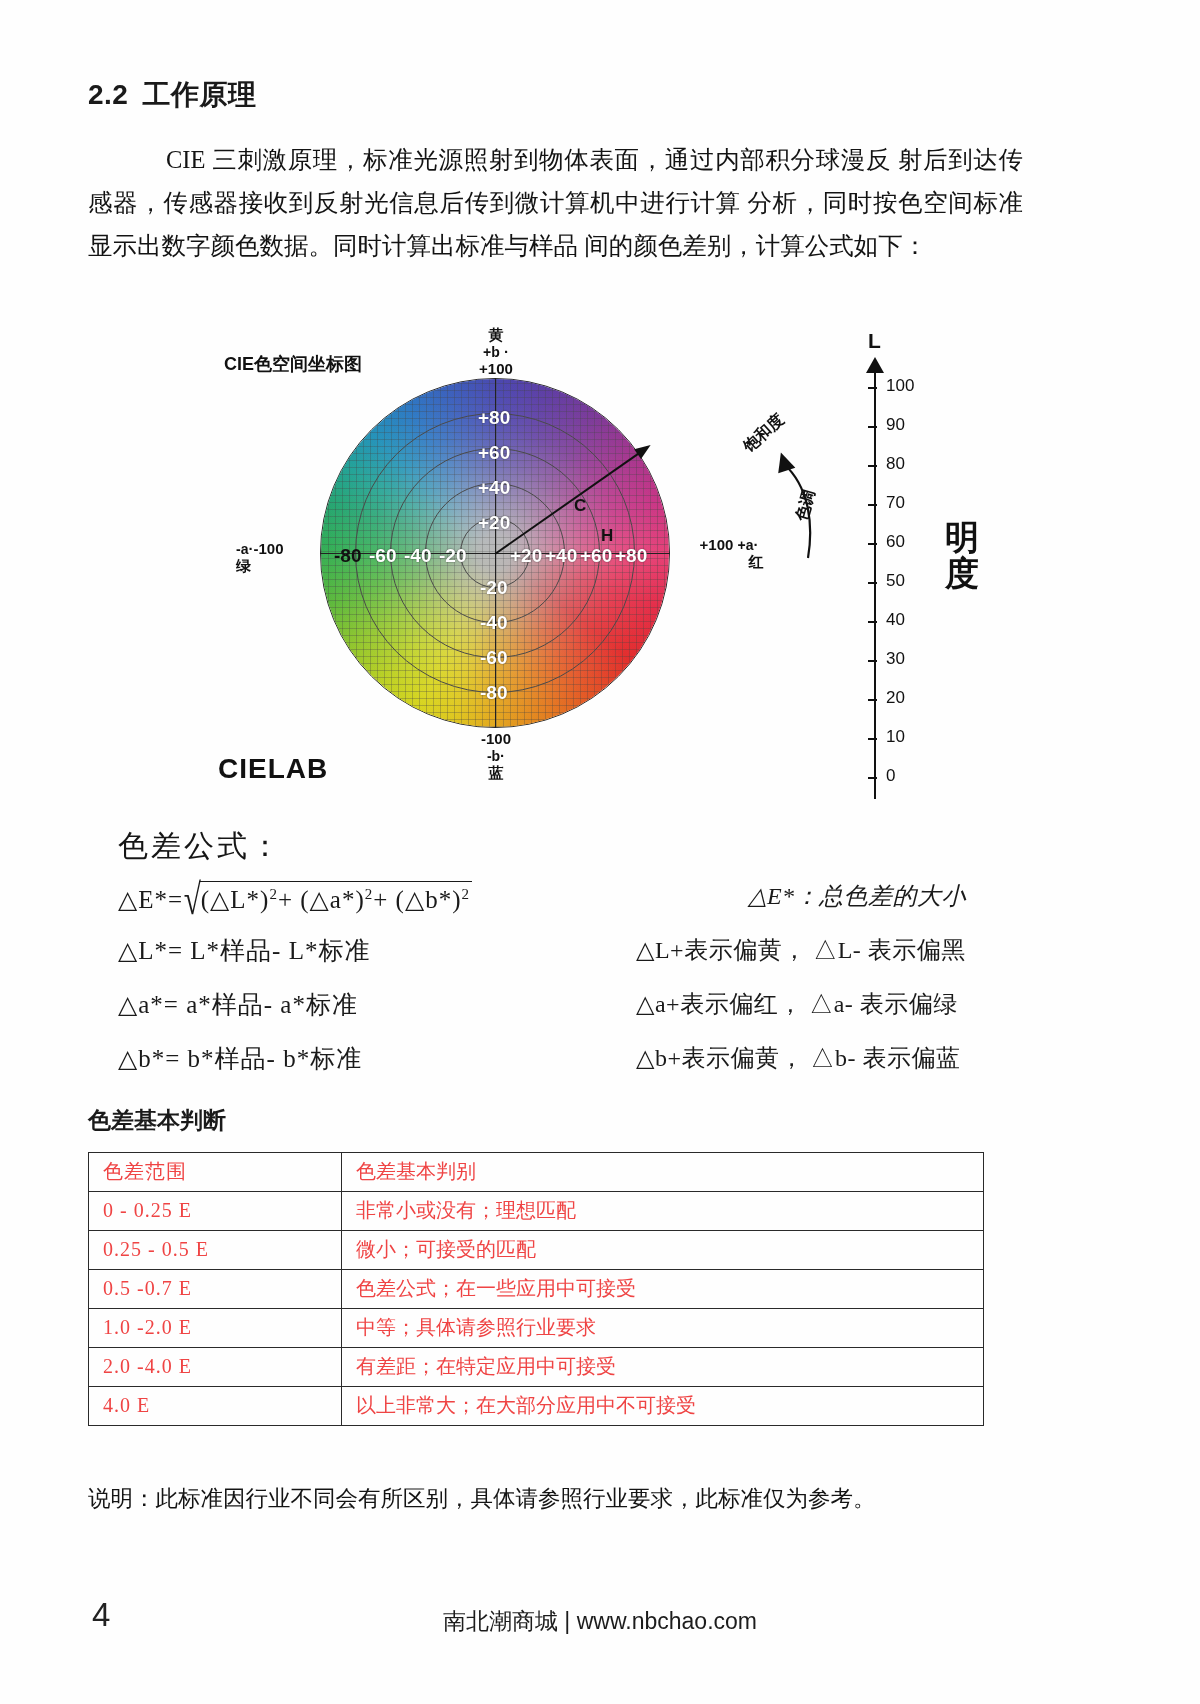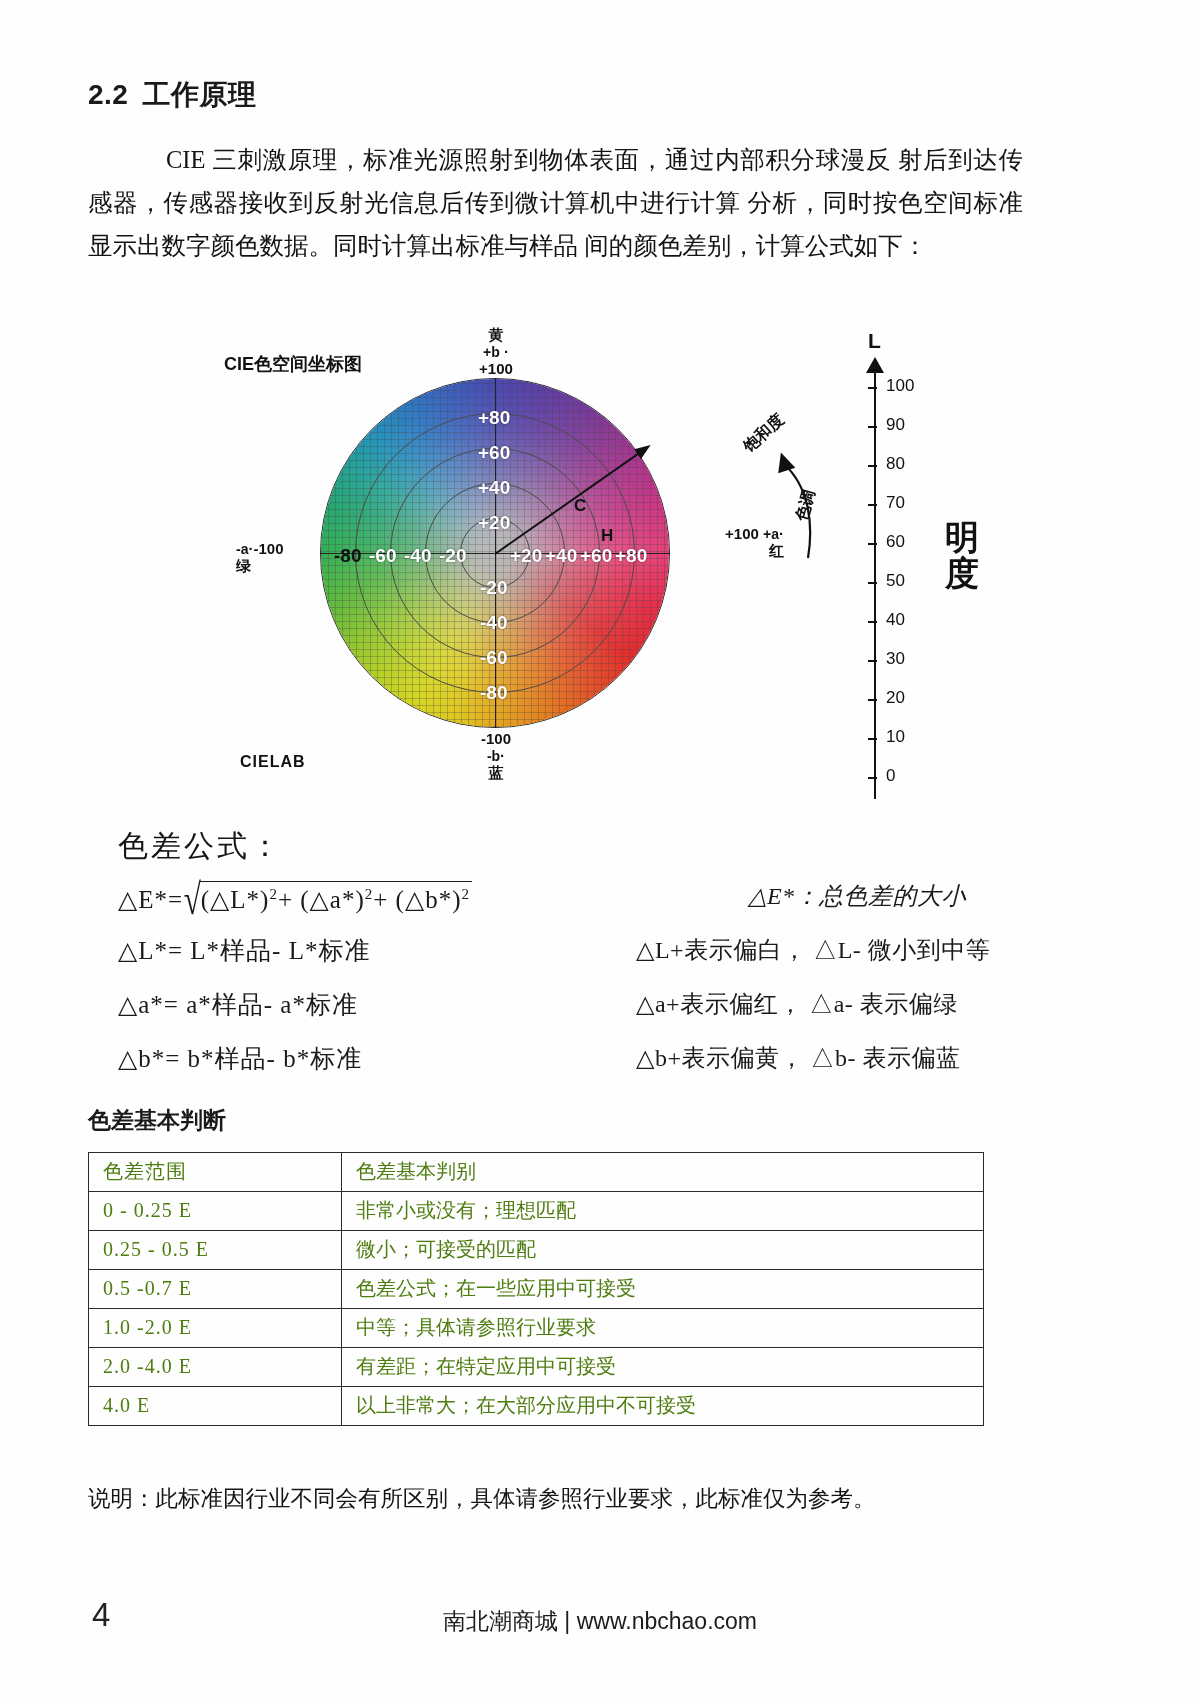--- a/index.html
+++ b/index.html
@@ -69,24 +69,23 @@
     font-size: 18px;
     color: #111;
     white-space: nowrap;
   }
   .fig-cielab {
     position: absolute;
     left: 130px;
     top: 428px;
     font-family: "Liberation Sans", sans-serif;
     font-weight: bold;
-    font-size: 16px;
+    font-size: 28px;
     letter-spacing: 1px;
     color: #111;
-    margin-left: 22px;
   }
 
   
   .wheel-wrap {
     position: absolute;
     left: 232px;
     top: 53px;
     width: 350px;
     height: 350px;
   }
@@ -308,21 +307,21 @@
     font-size: 23px;
     color: #1a1a1a;
   }
   table.cd {
     position: absolute;
     left: 88px;
     top: 1152px;
     width: 896px;
     border-collapse: collapse;
     font-family: "Liberation Serif", serif;
-    color: #4d7c0f;
+    color: #ef4444;
   }
   table.cd td {
     border: 1.2px solid #2a2a2a;
     padding: 6px 10px 7px 14px;
     font-size: 20px;
     line-height: 1.25;
     height: 24px;
   }
   table.cd td.c1 { width: 228px; letter-spacing: 1px; }
 
@@ -382,21 +381,21 @@
       <span>-100</span><br>
       <span class="sm">-b</span>·<br>
       <span>蓝</span>
     </div>
 
     <div class="axis-end" style="left:148px; top:216px; width:90px; text-align:left;">
       <span class="sm">-a</span>·<span>-100</span><br>
       <span>绿</span>
     </div>
 
-    <div class="axis-end" style="left:586px; top:201px; width:110px; text-align:right;">
+    <div class="axis-end" style="left:586px; top:212px; width:110px; text-align:center;">
       <span>+100</span> <span class="sm">+a</span>·<br>
       <span style="margin-left:54px; display:inline-block;">红</span>
     </div>
 
     <div class="wheel-wrap">
       <div class="wheel">
         <div class="layer hue-n hue-rot"></div>
         <div class="layer desat"></div>
         <div class="layer grid-mesh"></div>
         <div class="layer shade"></div>
@@ -478,21 +477,21 @@
     <div class="row">
       <span>△E*=</span><span class="sqrt-exp"><span class="radic">√</span><span class="rad-body"><span>(△L*)</span><sup class="pw">2</sup><span>+ (△a*)</span><sup class="pw">2</sup><span>+ (△b*)</span><sup class="pw">2</sup></span></span>
     </div>
     <div class="row" style="padding-top:6px;">△L*= L*样品- L*标准</div>
     <div class="row" style="padding-top:6px;">△a*= a*样品- a*标准</div>
     <div class="row" style="padding-top:6px;">△b*= b*样品- b*标准</div>
   </div>
 
   <div class="formula-right">
     <div class="row first">△E*：总色差的大小</div>
-    <div class="row" style="padding-top:6px;">△L+表示偏白，  △L- 微小到中等</div>
+    <div class="row" style="padding-top:6px;">△L+表示偏黄，  △L- 表示偏黑</div>
     <div class="row" style="padding-top:6px;">△a+表示偏红，  △a- 表示偏绿</div>
     <div class="row" style="padding-top:6px;">△b+表示偏黄，  △b- 表示偏蓝</div>
   </div>
 
   <div class="table-heading">色差基本判断</div>
   <table class="cd">
     <tbody>
       <tr>
         <td class="c1">色差范围</td>
         <td>色差基本判别</td>

